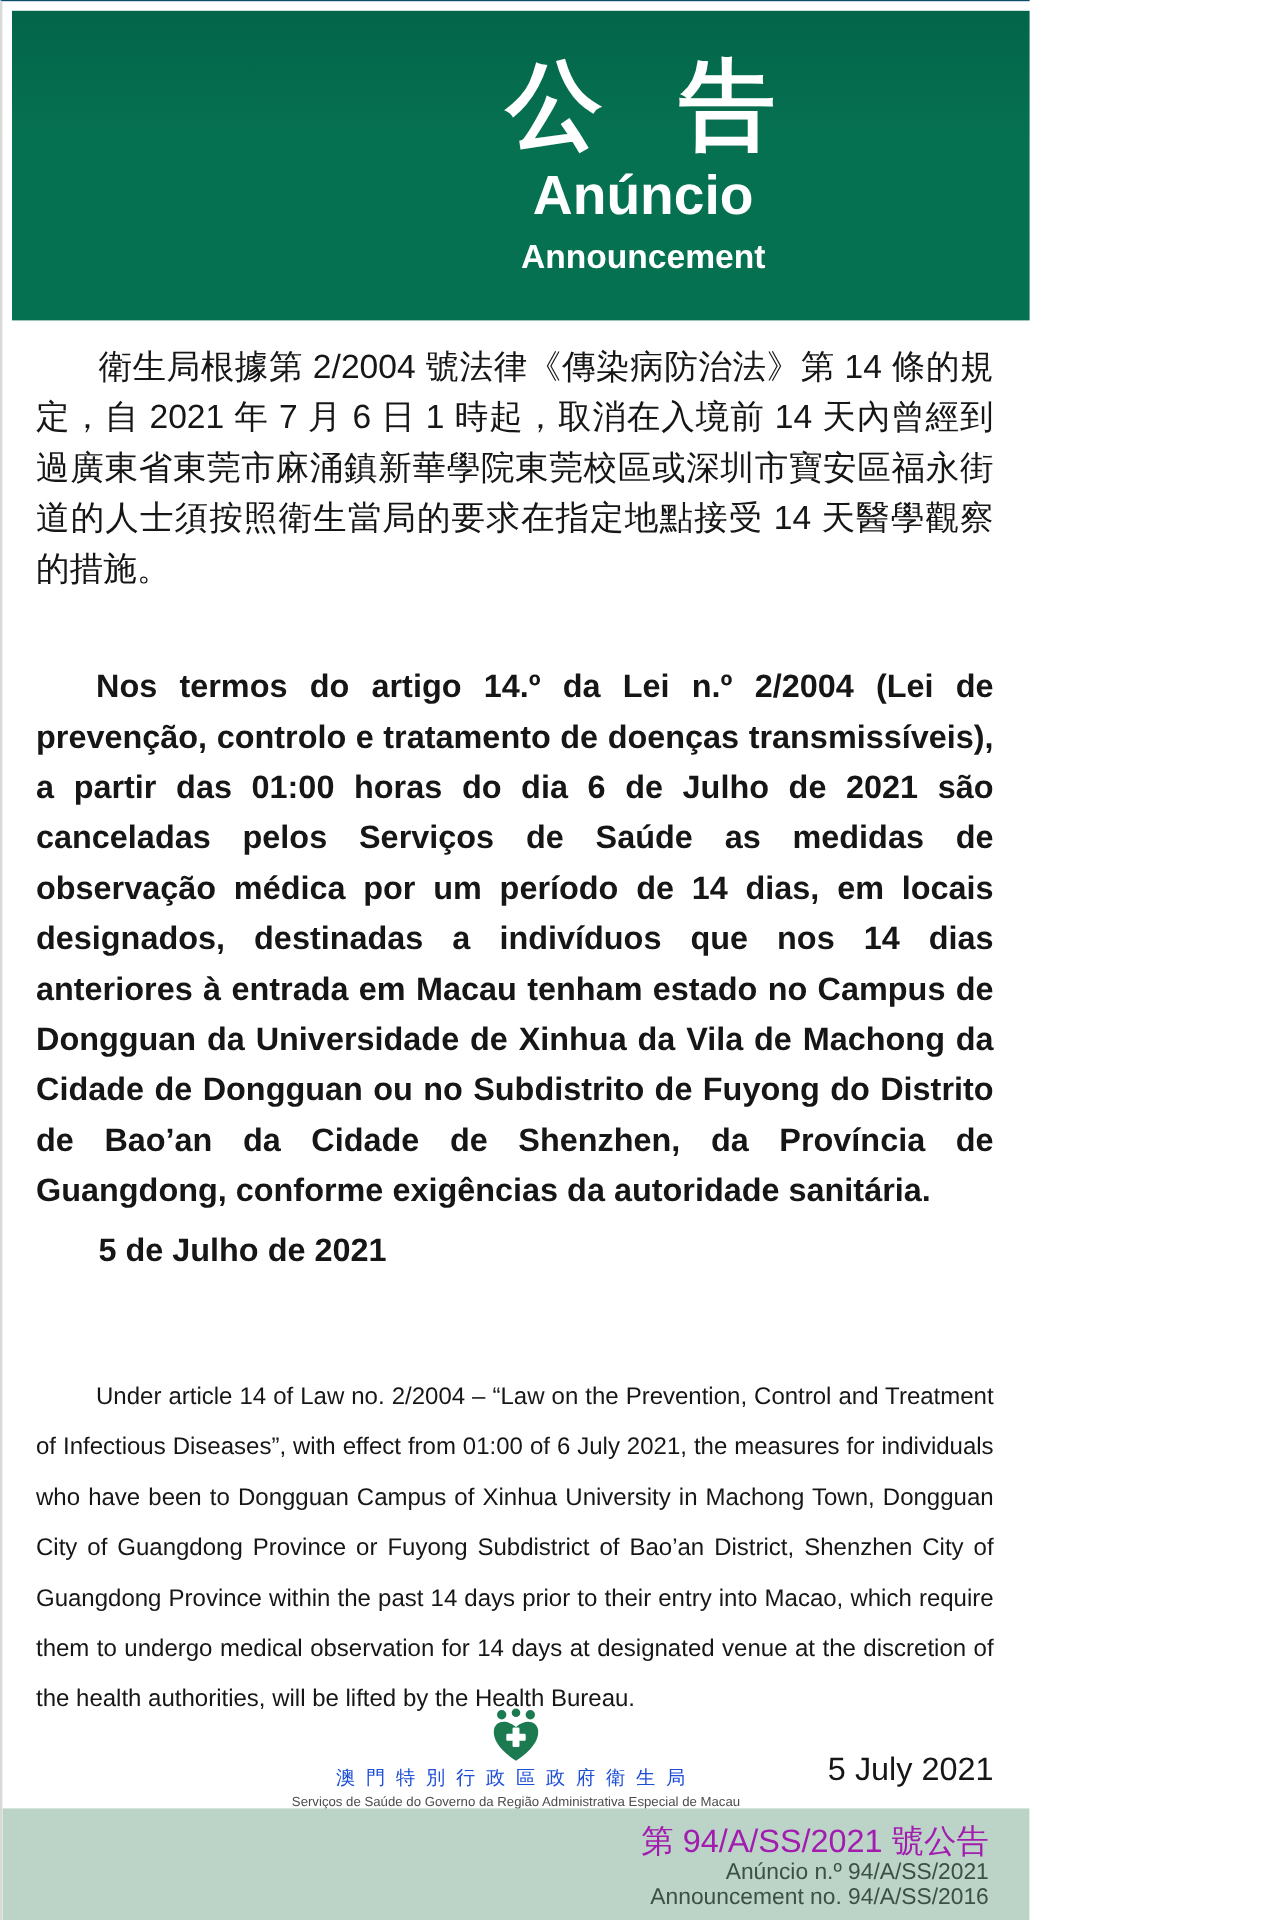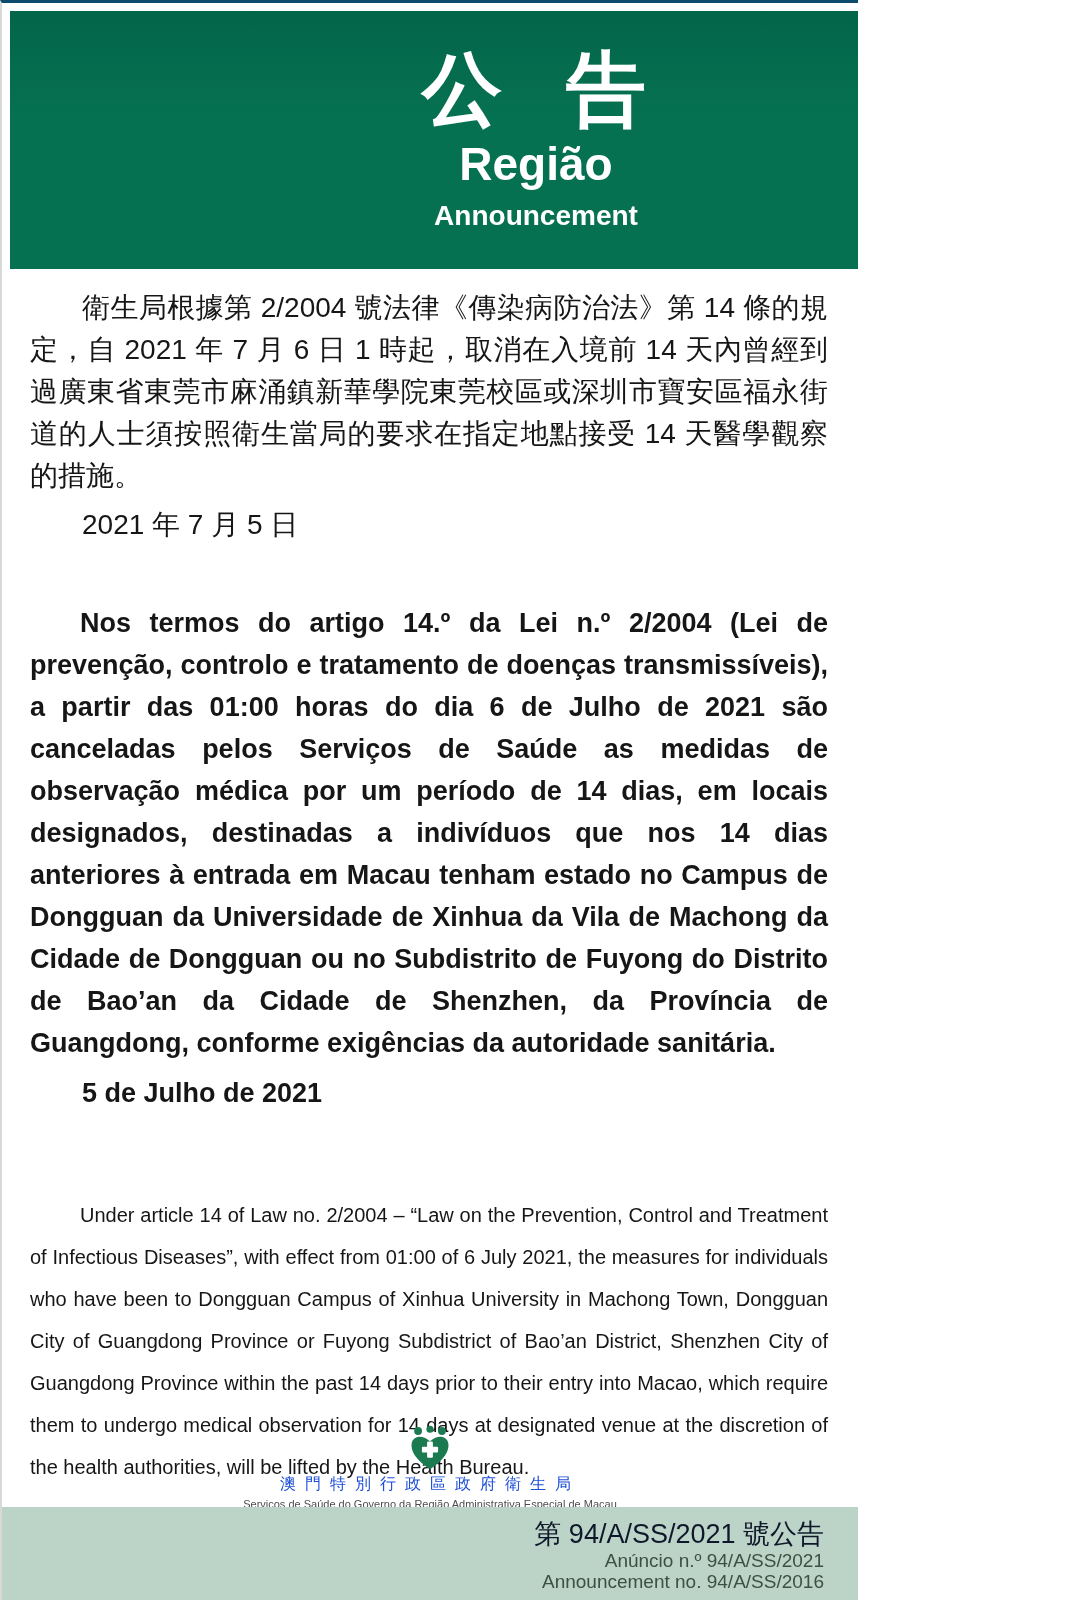--- a/index.html
+++ b/index.html
@@ -3,21 +3,21 @@
 <meta charset="utf-8">
 <style>
   * { margin:0; padding:0; box-sizing:border-box; }
   html,body { background:#ffffff; }
   .page {
     position:relative;
     width:858px; height:1600px;
     background:#ffffff;
     font-family:"Liberation Sans","DejaVu Sans",sans-serif;
     overflow:hidden;
-    border-top:3px solid #0c4a6e;
+    border-top:1px solid #0c4a6e;
     border-left:2px solid #d9d9d9;
   }
 
   
   .banner {
     position:absolute; left:8px; top:8px; width:1052px; height:258px;
     background:linear-gradient(180deg,#03654a 0%, #067150 40%, #057150 100%);
     color:#ffffff; text-align:center;
   }
   .banner-zh {
@@ -69,38 +69,37 @@
   }
 
   
   .footer {
     position:absolute; left:0; right:0; bottom:0; height:93px;
     background:#bcd4c7;
     text-align:right;
     padding:11px 34px 0 0;
     color:#3c5044;
   }
-  .footer-zh { font-size:27px; line-height:32px; color:#0f172a; }
+  .footer-zh { font-size:27px; line-height:32px; color:#a21caf; }
   .footer-pt { font-size:19px; line-height:21px; }
   .footer-en { font-size:19px; line-height:21px; }
 </style>
 </head>
 <body>
 
 <div class="page">
 
   <div class="banner">
     <div class="banner-zh">公 告</div>
-    <div class="banner-pt">Região</div>
+    <div class="banner-pt">Anúncio</div>
     <div class="banner-en">Announcement</div>
   </div>
 
   <div class="content">
     <p class="zh-para">衛生局根據第 2/2004 號法律《傳染病防治法》第 14 條的規定，自 2021 年 7 月 6 日 1 時起，取消在入境前 14 天內曾經到過廣東省東莞市麻涌鎮新華學院東莞校區或深圳市寶安區福永街道的人士須按照衛生當局的要求在指定地點接受 14 天醫學觀察的措施。</p>
-    <p class="zh-date">2021 年 7 月 5 日</p>
 
     <p class="pt-para">Nos termos do artigo 14.º da Lei n.º 2/2004 (Lei de prevenção, controlo e tratamento de doenças transmissíveis), a partir das 01:00 horas do dia 6 de Julho de 2021 são canceladas pelos Serviços de Saúde as medidas de observação médica por um período de 14 dias, em locais designados, destinadas a indivíduos que nos 14 dias anteriores à entrada em Macau tenham estado no Campus de Dongguan da Universidade de Xinhua da Vila de Machong da Cidade de Dongguan ou no Subdistrito de Fuyong do Distrito de Bao’an da Cidade de Shenzhen, da Província de Guangdong, conforme exigências da autoridade sanitária.</p>
     <p class="pt-date">5 de Julho de 2021</p>
 
     <p class="en-para">Under article 14 of Law no. 2/2004 – “Law on the Prevention, Control and Treatment of Infectious Diseases”, with effect from 01:00 of 6 July 2021, the measures for individuals who have been to Dongguan Campus of Xinhua University in Machong Town, Dongguan City of Guangdong Province or Fuyong Subdistrict of Bao’an District, Shenzhen City of Guangdong Province within the past 14 days prior to their entry into Macao, which require them to undergo medical observation for 14 days at designated venue at the discretion of the health authorities, will be lifted by the Health Bureau.</p>
     <p class="en-date">5 July 2021</p>
   </div>
 
   <div class="logo-block">
     <svg class="logo-heart" width="52" height="46" viewBox="0 0 60 54" aria-hidden="true">

